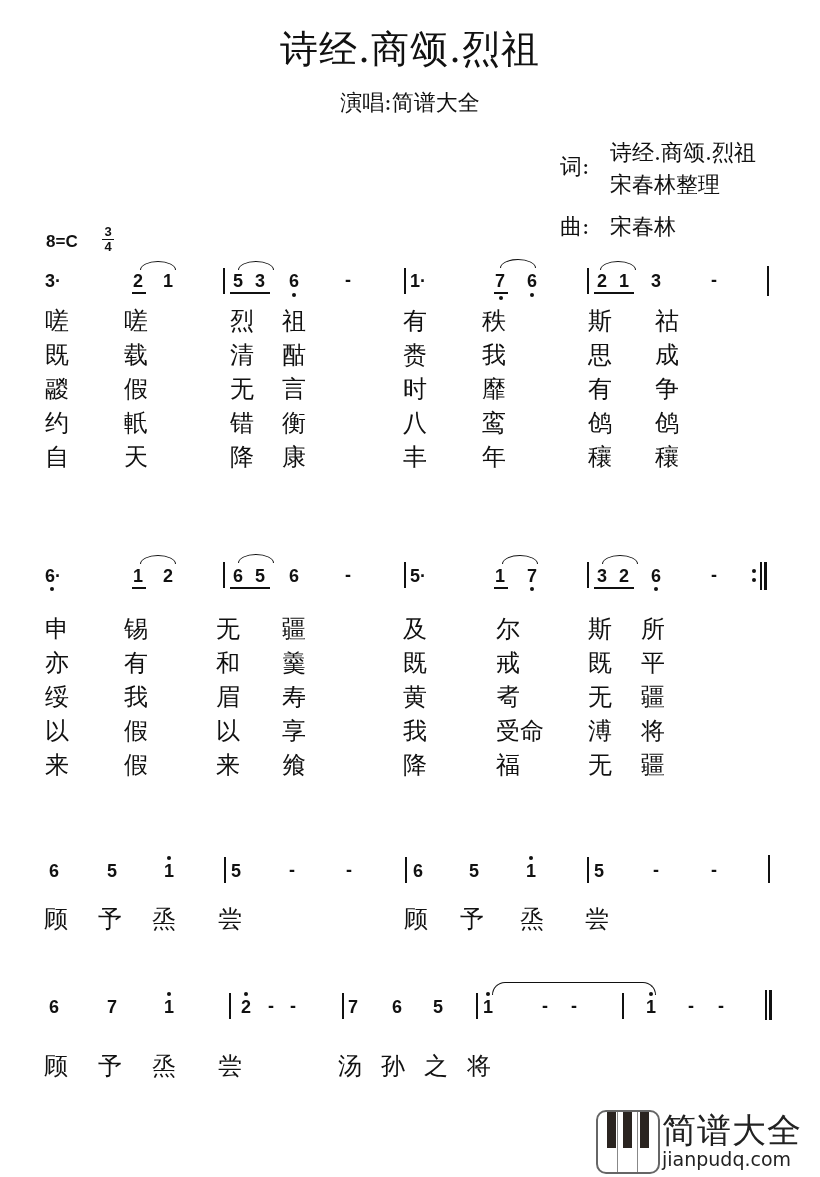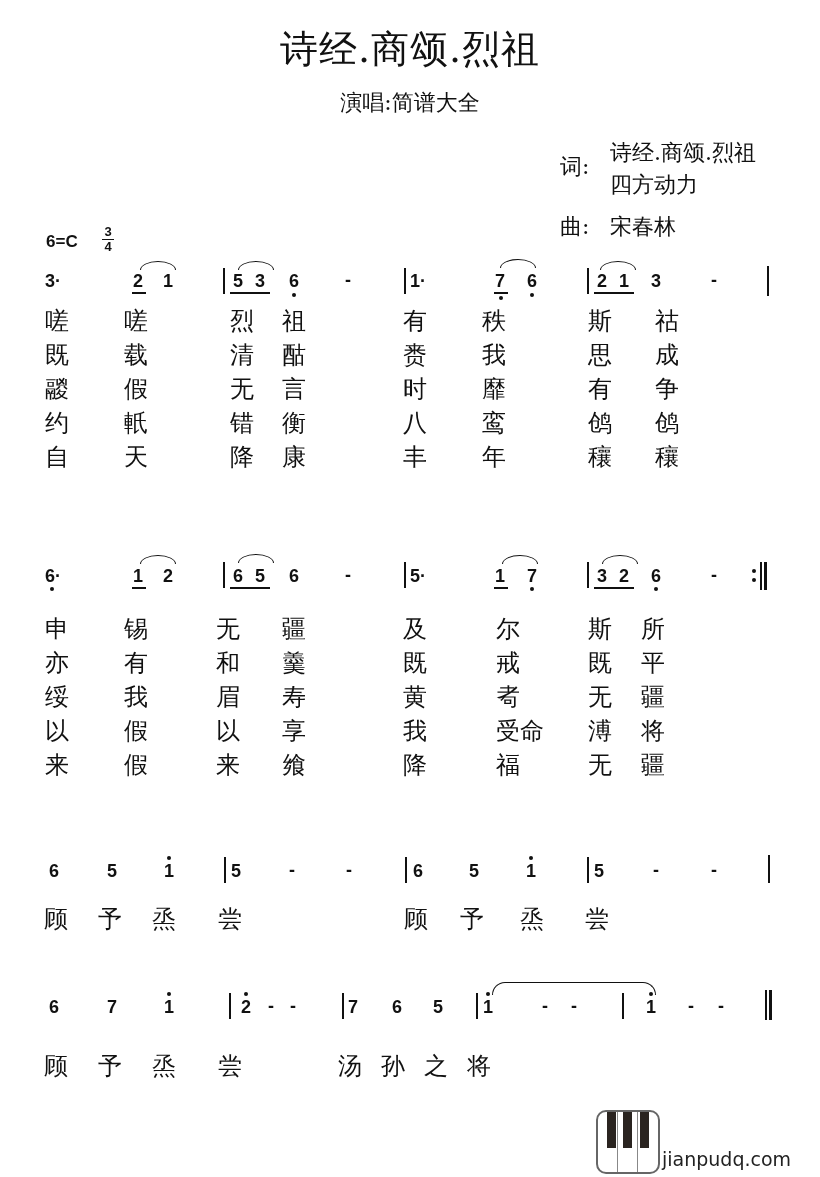--- a/index.html
+++ b/index.html
@@ -19,25 +19,25 @@
   .lyric { font-family: "DejaVu Serif", serif; font-size: 24px; }
   .logo-text { font-family: "DejaVu Sans", sans-serif; }
 </style>
 </head>
 <body>
 
 <div class="abs title">诗经.商颂.烈祖</div>
 <div class="abs performer">演唱:简谱大全</div>
 <div class="abs credit" style="left:560px;top:152px;">词:</div>
 <div class="abs credit" style="left:610px;top:138px;">诗经.商颂.烈祖</div>
-<div class="abs credit" style="left:610px;top:170px;">四方动力</div>
+<div class="abs credit" style="left:610px;top:170px;">宋春林整理</div>
 <div class="abs credit" style="left:560px;top:212px;">曲:</div>
 <div class="abs credit" style="left:610px;top:212px;">宋春林</div>
 
-<div class="abs key" style="left:46px;top:232px;">6=C</div>
+<div class="abs key" style="left:46px;top:232px;">8=C</div>
 <div class="abs timesig" style="left:102px;top:226px;width:12px;">
   <div>3</div>
   <div style="height:1px;background:#111;margin:1px 0;"></div>
   <div>4</div>
 </div>
 
 <div>
   <div class="abs note" style="left:45px;top:271px;">3·</div>
   <div class="abs note" style="left:130px;top:271px;">2</div>
   <div class="abs note" style="left:160px;top:271px;">1</div>
@@ -279,14 +279,15 @@
 </div>
 
 <div class="abs" style="left:596px;top:1108px;width:224px;height:66px;">
   <div class="abs" style="left:0;top:2px;width:60px;height:60px;border:2px solid #666;border-radius:10px;background:#fff;overflow:hidden;">
     <div class="abs" style="left:19px;top:0;width:1px;height:60px;background:#888;"></div>
     <div class="abs" style="left:39px;top:0;width:1px;height:60px;background:#888;"></div>
     <div class="abs" style="left:9px;top:0;width:9px;height:36px;background:#2a2420;"></div>
     <div class="abs" style="left:25px;top:0;width:9px;height:36px;background:#2a2420;"></div>
     <div class="abs" style="left:42px;top:0;width:9px;height:36px;background:#2a2420;"></div>
   </div>
+  <div class="abs logo-text" style="left:66px;top:0;font-size:34px;letter-spacing:1px;color:#222;">简谱大全</div>
   <div class="abs logo-text" style="left:66px;top:40px;font-size:19px;color:#222;">jianpudq.com</div>
 </div>
 
 </body></html>

